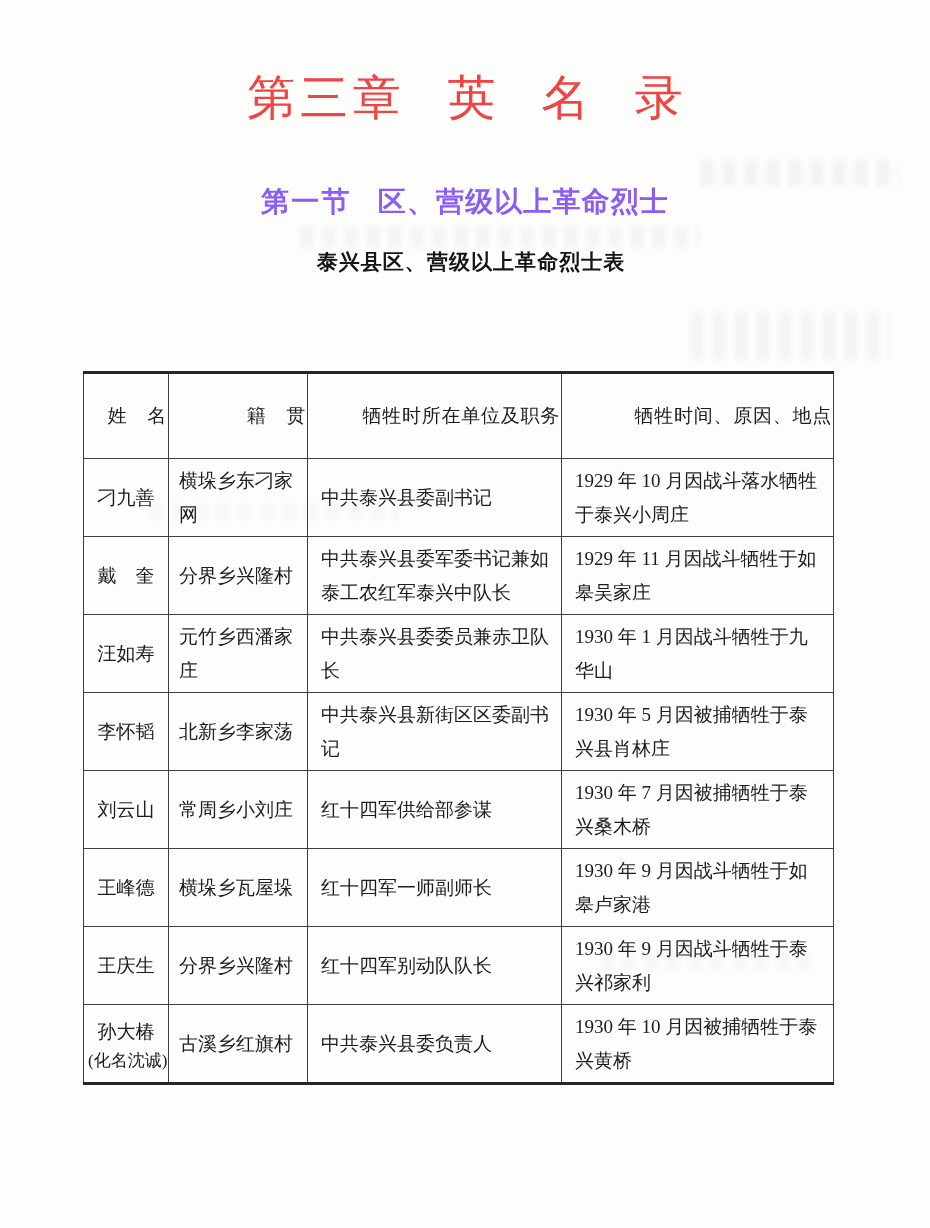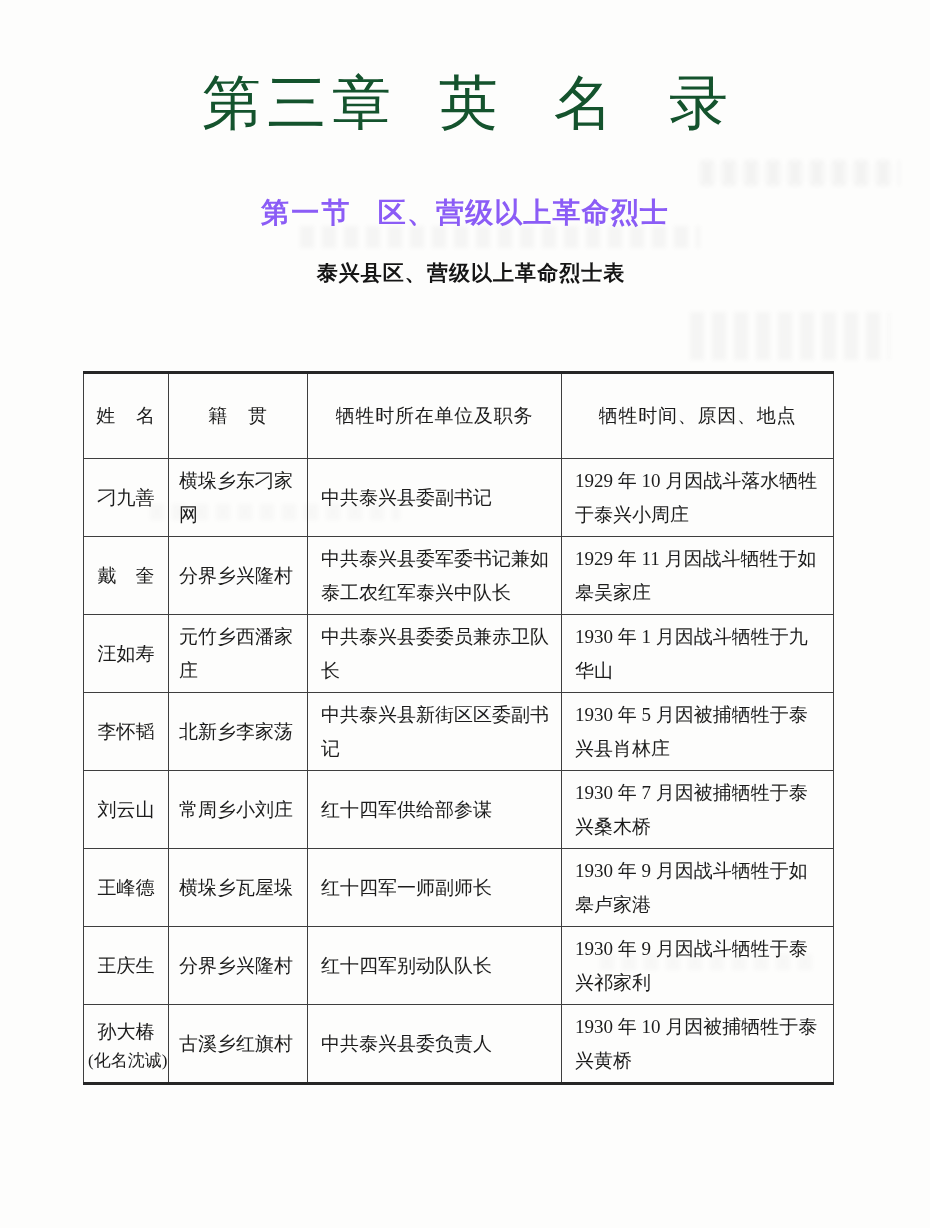--- a/index.html
+++ b/index.html
@@ -18,23 +18,23 @@
   .page {
     position: relative;
     width: 930px;
     height: 1228px;
   }
 
   
   .chapter-title {
     margin-top: 74px;
     text-align: center;
-    font-size: 59px;
+    font-size: 48px;
     font-weight: 500;
-    color: #14532d;
+    color: #ef4444;
     letter-spacing: 0.06em;
     line-height: 1;
     white-space: nowrap;
   }
   .chapter-title .part1 { margin-right: 42px; letter-spacing: 0.10em; }
   .chapter-title .part2 { letter-spacing: 0.95em; margin-right: -0.95em; }
 
   .section-title {
     margin-top: 66px;
     text-align: center;
@@ -78,21 +78,21 @@
   }
   table.martyrs th,
   table.martyrs td {
     border: 1px solid #3e3e3e;
     vertical-align: middle;
     font-weight: normal;
     line-height: 1.75;
   }
   table.martyrs th {
     height: 82px;
-    text-align: center;
+    text-align: right;
     font-size: 19px;
     letter-spacing: 0.04em;
   }
   table.martyrs td { height: 73px; }
   td.col-name {
     text-align: center;
     padding: 2px 4px;
   }
   td.col-name .alias {
     font-size: 17px;

